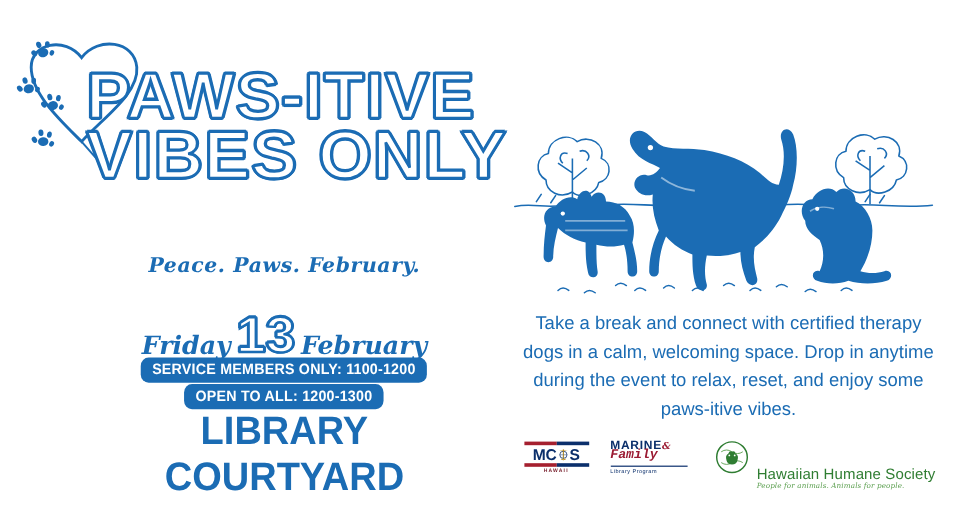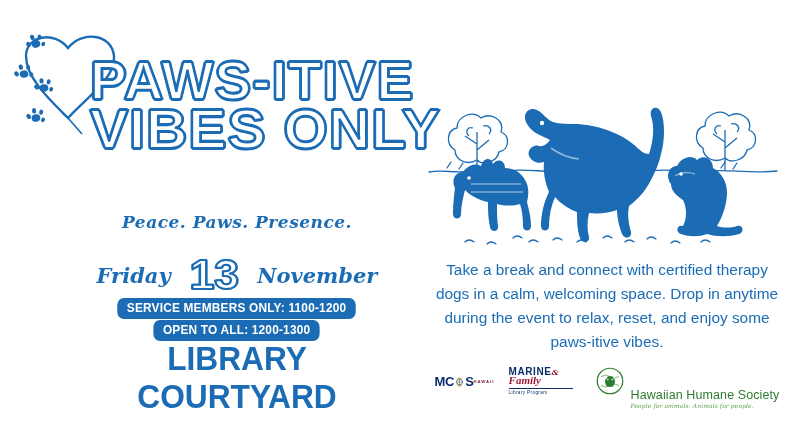--- a/index.html
+++ b/index.html
@@ -10,21 +10,21 @@
     overflow:hidden;
     position:relative;
   }
   .poster{position:relative;width:800px;height:440px;background:#fff;}
 
   
   .left{position:absolute;left:0;top:0;width:410px;height:440px;}
 
   .heart-paws{position:absolute;left:8px;top:22px;width:150px;height:130px;}
 
-  .title-block{position:absolute;left:72px;top:55px;width:330px;margin-left:18px;}
+  .title-block{position:absolute;left:72px;top:55px;width:330px;}
   .title-line{
     font-family:"Liberation Sans", sans-serif;
     font-weight:700;
     font-size:54px;
     line-height:0.93;
     letter-spacing:1px;
     color:#ffffff;
     -webkit-text-stroke:2.2px #1b6cb4;
     text-shadow:
       0 0 0 #1b6cb4,
@@ -42,21 +42,21 @@
     font-family:"DejaVu Serif", serif;
     font-style:italic;
     font-weight:700;
     font-size:17px;
     color:#1b6cb4;
     letter-spacing:0.5px;
   }
 
   .dateline{
     position:absolute;left:72px;top:250px;width:330px;height:50px;
-    display:flex;align-items:center;justify-content:center;gap:20px;
+    display:flex;align-items:flex-end;justify-content:center;gap:6px;
   }
   .date-word{
     font-family:"DejaVu Serif", serif;
     font-style:italic;font-weight:700;
     font-size:21px;color:#1b6cb4;
   }
   .date-num{
     font-family:"Liberation Sans", sans-serif;
     font-weight:700;font-size:42px;line-height:1;
     color:#ffffff;
@@ -103,36 +103,36 @@
     line-height:1.55;
     color:#1b6cb4;
   }
 
   .logos{
     position:absolute;left:18px;top:356px;width:358px;height:50px;
     display:flex;align-items:center;justify-content:center;gap:16px;
   }
 
   
-  .mccs{width:58px;display:flex;flex-direction:row;align-items:center;}
+  .mccs{width:58px;display:flex;flex-direction:column;align-items:center;}
   .mccs-bars{width:54px;height:3px;display:flex;}
   .mccs-bars span{flex:1;height:100%;}
   .mccs-word{
     font-family:"Liberation Sans", sans-serif;
     font-weight:700;font-size:13px;letter-spacing:-0.3px;
     color:#0b2f6b;line-height:1;margin:1px 0;
     display:flex;align-items:center;
   }
   .mccs-sub{font-size:4.2px;letter-spacing:1px;color:#7a2330;font-weight:700;}
 
   
   .maf{width:70px;display:flex;flex-direction:column;align-items:flex-start;}
   .maf-top{font-family:"Liberation Sans",sans-serif;font-weight:700;font-size:10px;
            letter-spacing:0.6px;color:#0b2f6b;line-height:1;}
-  .maf-fam{font-family:Liberation Serif, serif;font-style:italic;font-weight:700;
+  .maf-fam{font-family:Liberation Mono, monospace;font-style:italic;font-weight:700;
            font-size:11px;color:#9b1b33;line-height:1;margin-top:-2px;}
   .maf-rule{width:64px;height:1px;background:#0b2f6b;margin:2px 0 1px;}
   .maf-sub{font-size:4.6px;letter-spacing:0.4px;color:#0b2f6b;}
 
   
   .hhs{display:flex;align-items:center;gap:6px;}
   .hhs-text{display:flex;flex-direction:column;line-height:1;}
   .hhs-name{font-family:"Liberation Sans",sans-serif;font-size:12.5px;
             color:#2f7d32;letter-spacing:0.1px;margin-top:36px;}
   .hhs-tag{font-family:"DejaVu Serif",serif;font-style:italic;font-size:6px;
@@ -178,26 +178,26 @@
           <ellipse cx="11" cy="-4" rx="3" ry="3.8" transform="rotate(40)"></ellipse>
         </g>
       </g>
     </svg>
 
     <div class="title-block">
       <div class="title-line l1">PAWS-ITIVE</div>
       <div class="title-line l2">VIBES ONLY</div>
     </div>
 
-    <div class="tagline">Peace. Paws. Presence.</div>
+    <div class="tagline">Peace. Paws. February.</div>
 
     <div class="dateline">
       <span class="date-word">Friday</span>
       <span class="date-num">13</span>
-      <span class="date-word">November</span>
+      <span class="date-word">February</span>
     </div>
 
     <div class="badges">
       <div class="badge">SERVICE MEMBERS ONLY: 1100-1200</div>
       <div class="badge">OPEN TO ALL: 1200-1300</div>
     </div>
 
     <div class="venue">LIBRARY COURTYARD</div>
   </div>
 

